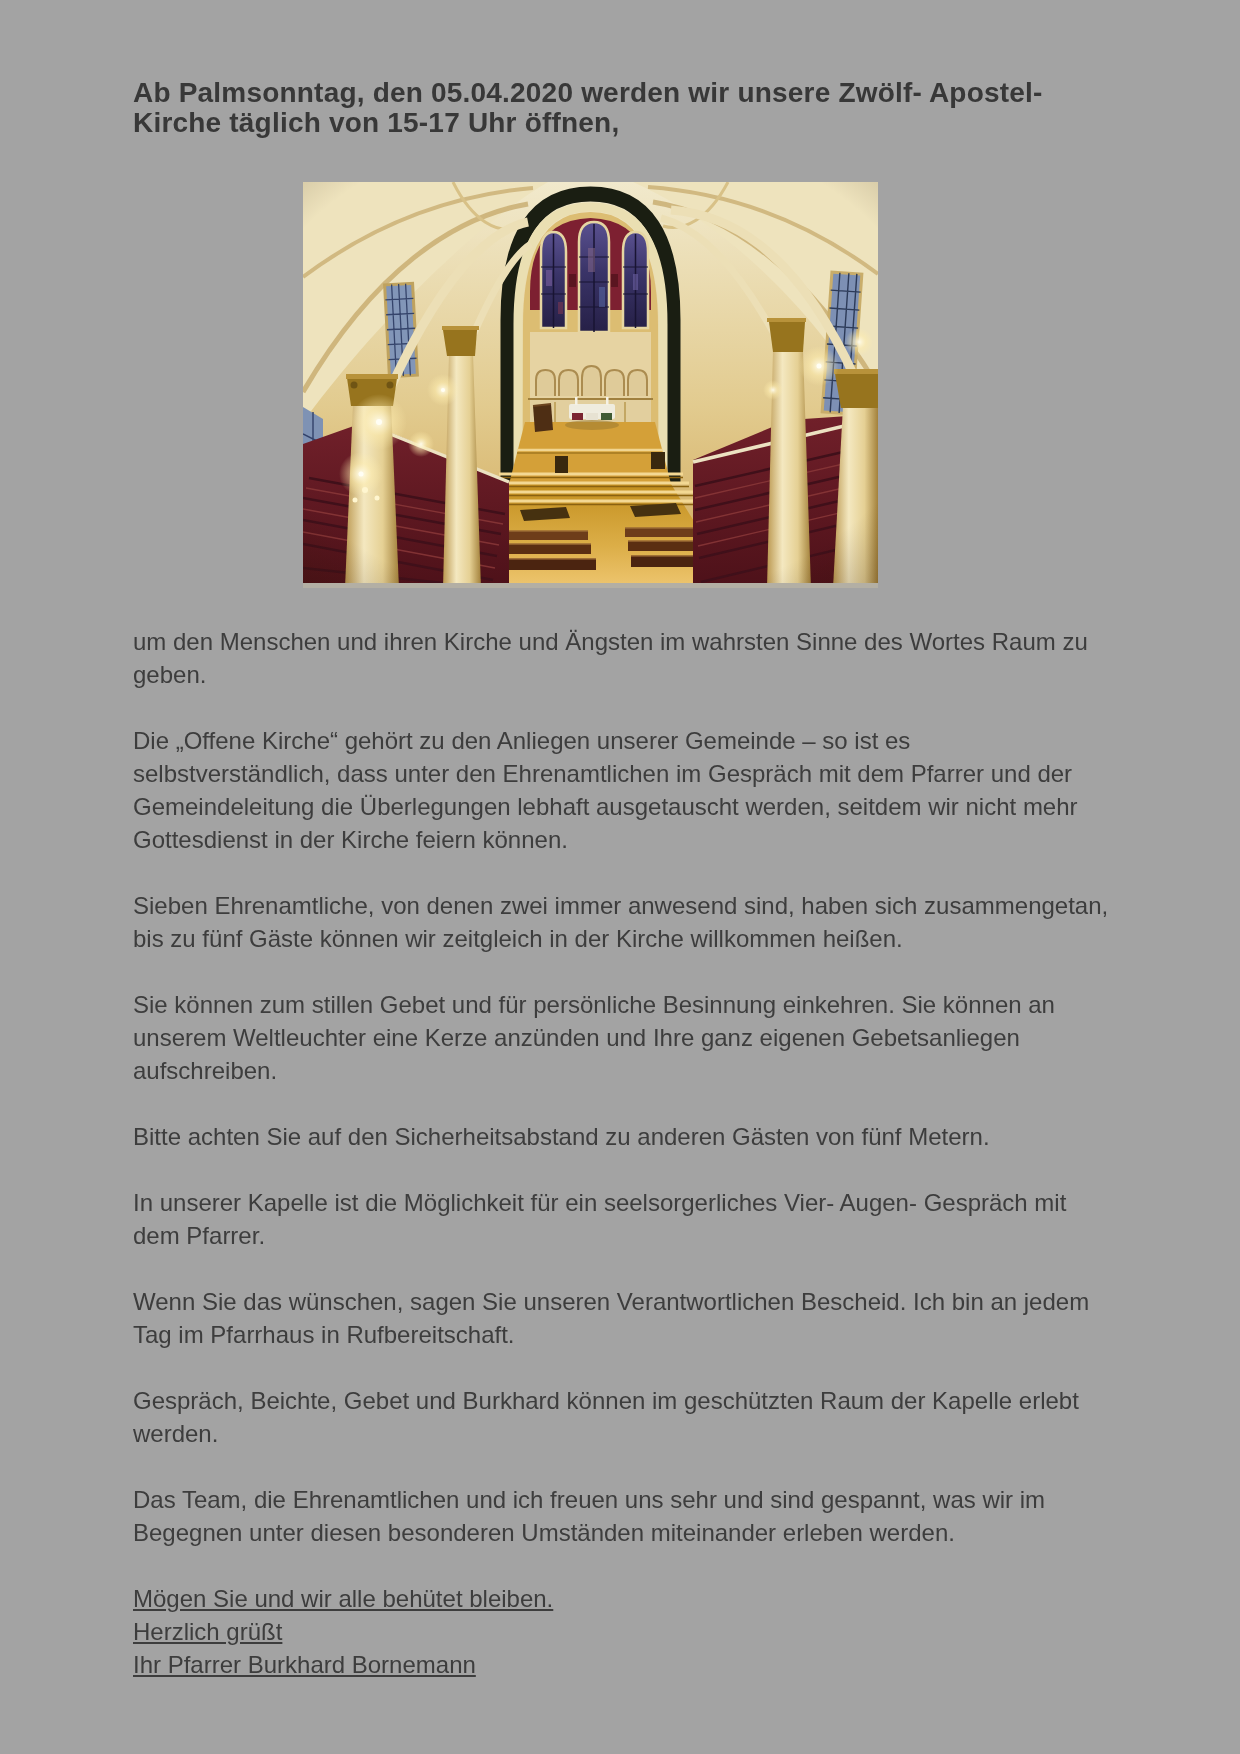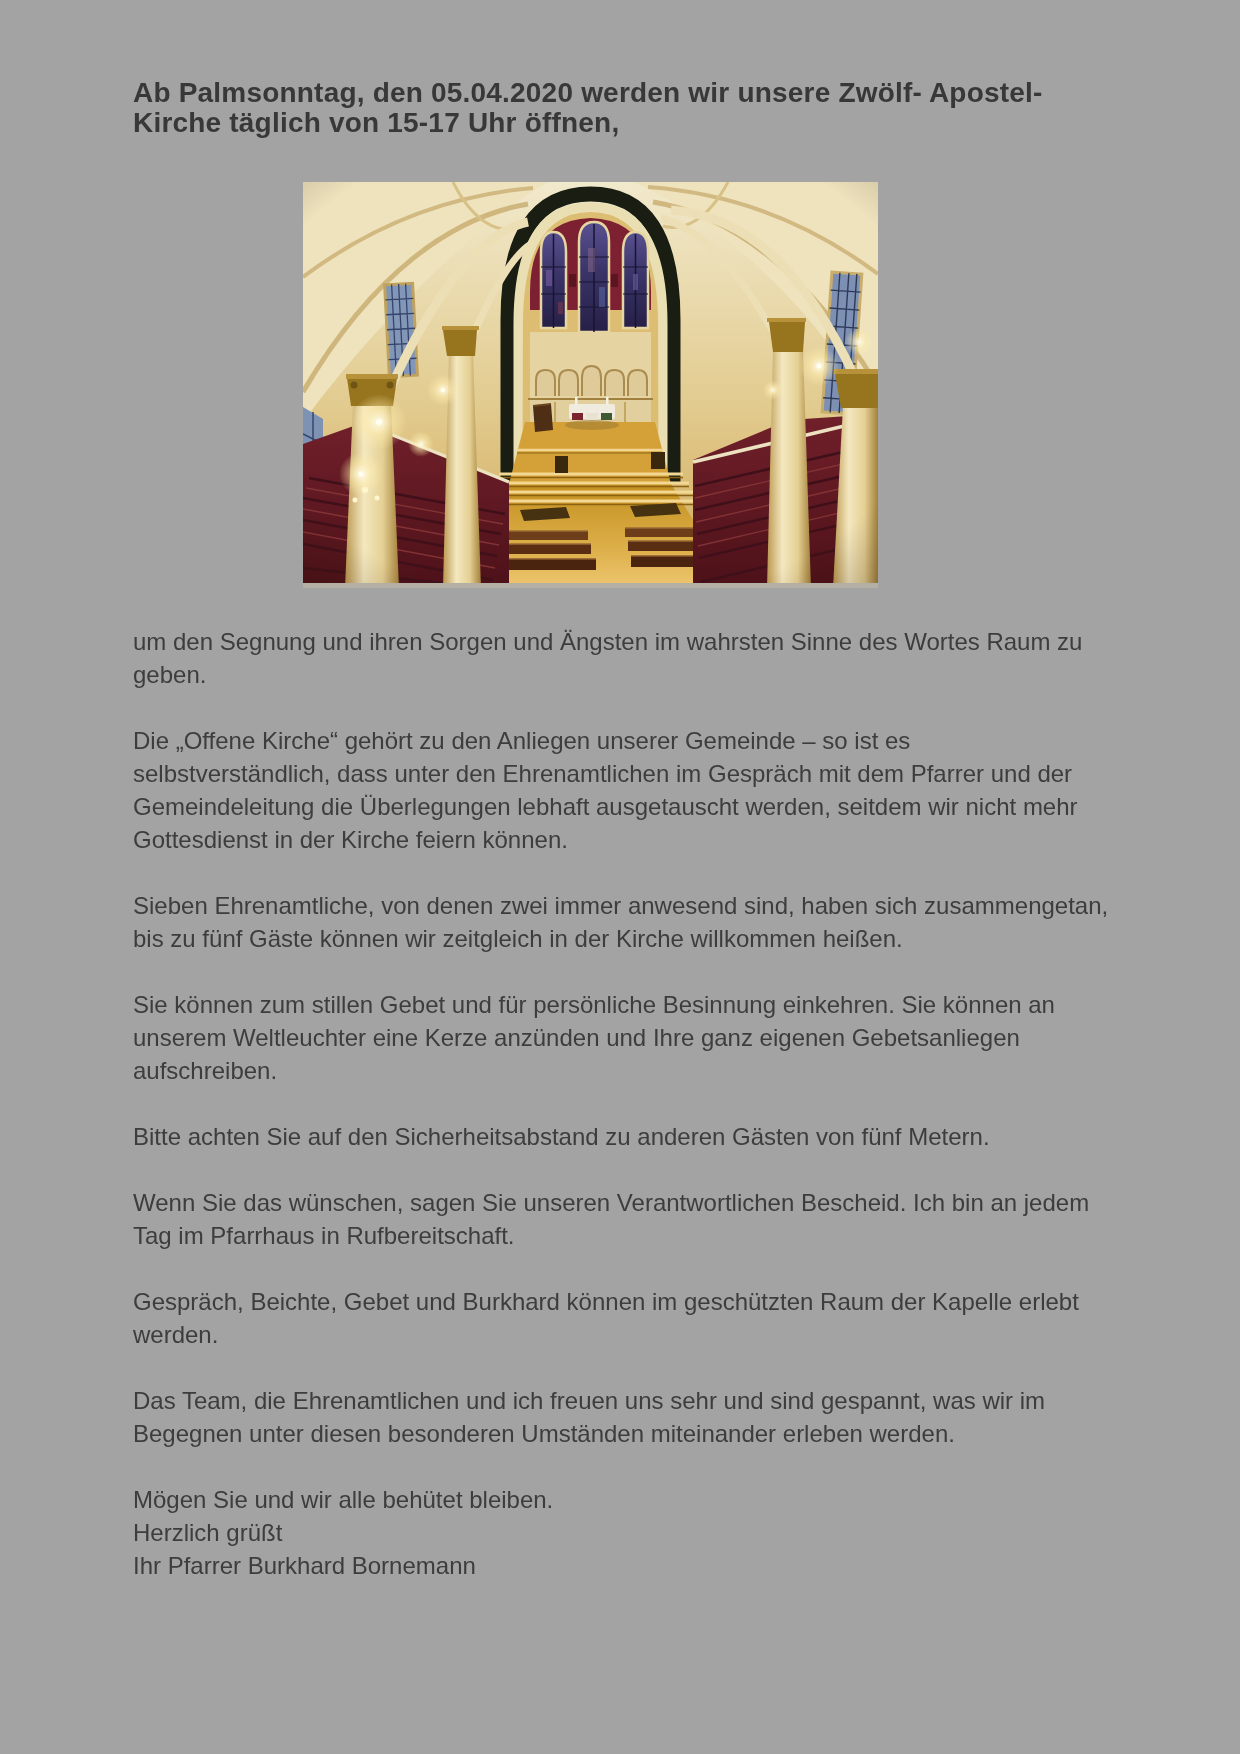--- a/index.html
+++ b/index.html
@@ -14,21 +14,21 @@
     letter-spacing:0.2px; margin:0;
   }
   .church-figure {
     margin:44px 0 0 170px; width:575px; height:406px; padding:0;
     display:block;
   }
   .para {
     font-size:24px; line-height:33px; color:#3d3d3d; margin:33px 0 0 0;
   }
   .para.first { margin-top:37px; }
-  .closing-block { margin:33px 0 0 0; font-size:24px; line-height:33px; color:#3d3d3d; }
+  .closing-block { margin:33px 0 0 0; font-size:24px; line-height:33px; color:#3d3d3d;text-decoration:underline; }
 </style>
 </head>
 <body>
 
 <div class="page">
   <div class="content">
 
     <h1 class="heading">
       <div>Ab Palmsonntag, den 05.04.2020 werden wir unsere Zwölf- Apostel-</div>
       <div>Kirche täglich von 15-17 Uhr öffnen,</div>
@@ -243,25 +243,26 @@
           <circle cx="62" cy="308" r="3" fill="#fff6d0"></circle>
             <circle cx="74" cy="316" r="2.5" fill="#fff6d0"></circle>
             <circle cx="52" cy="318" r="2.5" fill="#fff6d0"></circle>
         </g>
 
         <rect x="0" y="0" width="575" height="406" fill="url(#vign)"></rect>
         <rect x="0" y="401" width="575" height="5" fill="#b3afa4"></rect>
       </svg>
     </figure>
 
-    <p class="para first">um den Segnung und ihren Sorgen und Ängsten im wahrsten Sinne des Wortes Raum zu geben.</p>
+    <p class="para first">um den Menschen und ihren Kirche und Ängsten im wahrsten Sinne des Wortes Raum zu geben.</p>
     <p class="para">Die „Offene Kirche“ gehört zu den Anliegen unserer Gemeinde – so ist es selbstverständlich, dass unter den Ehrenamtlichen im Gespräch mit dem Pfarrer und der Gemeindeleitung die Überlegungen lebhaft ausgetauscht werden, seitdem wir nicht mehr Gottesdienst in der Kirche feiern können.</p>
     <p class="para">Sieben Ehrenamtliche, von denen zwei immer anwesend sind, haben sich zusammengetan, bis zu fünf Gäste können wir zeitgleich in der Kirche willkommen heißen.</p>
     <p class="para">Sie können zum stillen Gebet und für persönliche Besinnung einkehren. Sie können an unserem Weltleuchter eine Kerze anzünden und Ihre ganz eigenen Gebetsanliegen aufschreiben.</p>
     <p class="para">Bitte achten Sie auf den Sicherheitsabstand zu anderen Gästen von fünf Metern.</p>
+    <p class="para">In unserer Kapelle ist die Möglichkeit für ein seelsorgerliches Vier- Augen- Gespräch mit dem Pfarrer.</p>
     <p class="para">Wenn Sie das wünschen, sagen Sie unseren Verantwortlichen Bescheid. Ich bin an jedem Tag im Pfarrhaus in Rufbereitschaft.</p>
     <p class="para">Gespräch, Beichte, Gebet und Burkhard können im geschützten Raum der Kapelle erlebt werden.</p>
     <p class="para">Das Team, die Ehrenamtlichen und ich freuen uns sehr und sind gespannt, was wir im Begegnen unter diesen besonderen Umständen miteinander erleben werden.</p>
 
     <div class="closing-block">
       <div>Mögen Sie und wir alle behütet bleiben.</div>
       <div>Herzlich grüßt</div>
       <div>Ihr Pfarrer Burkhard Bornemann</div>
     </div>
 

